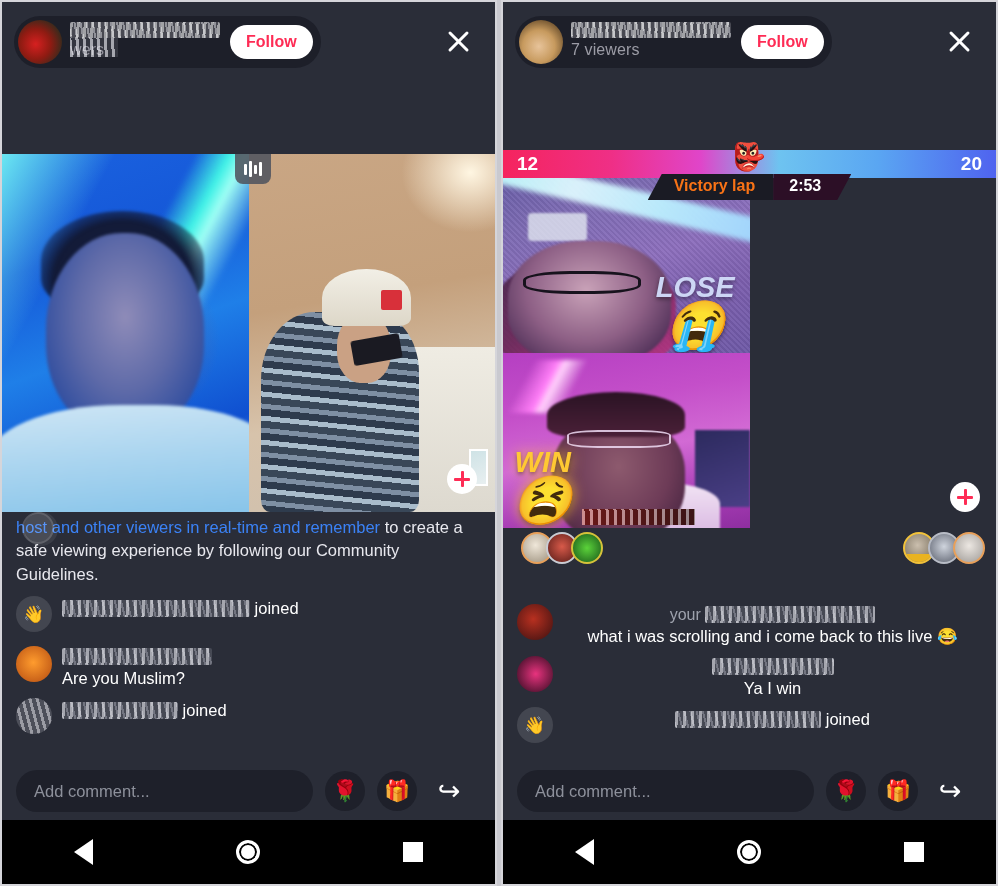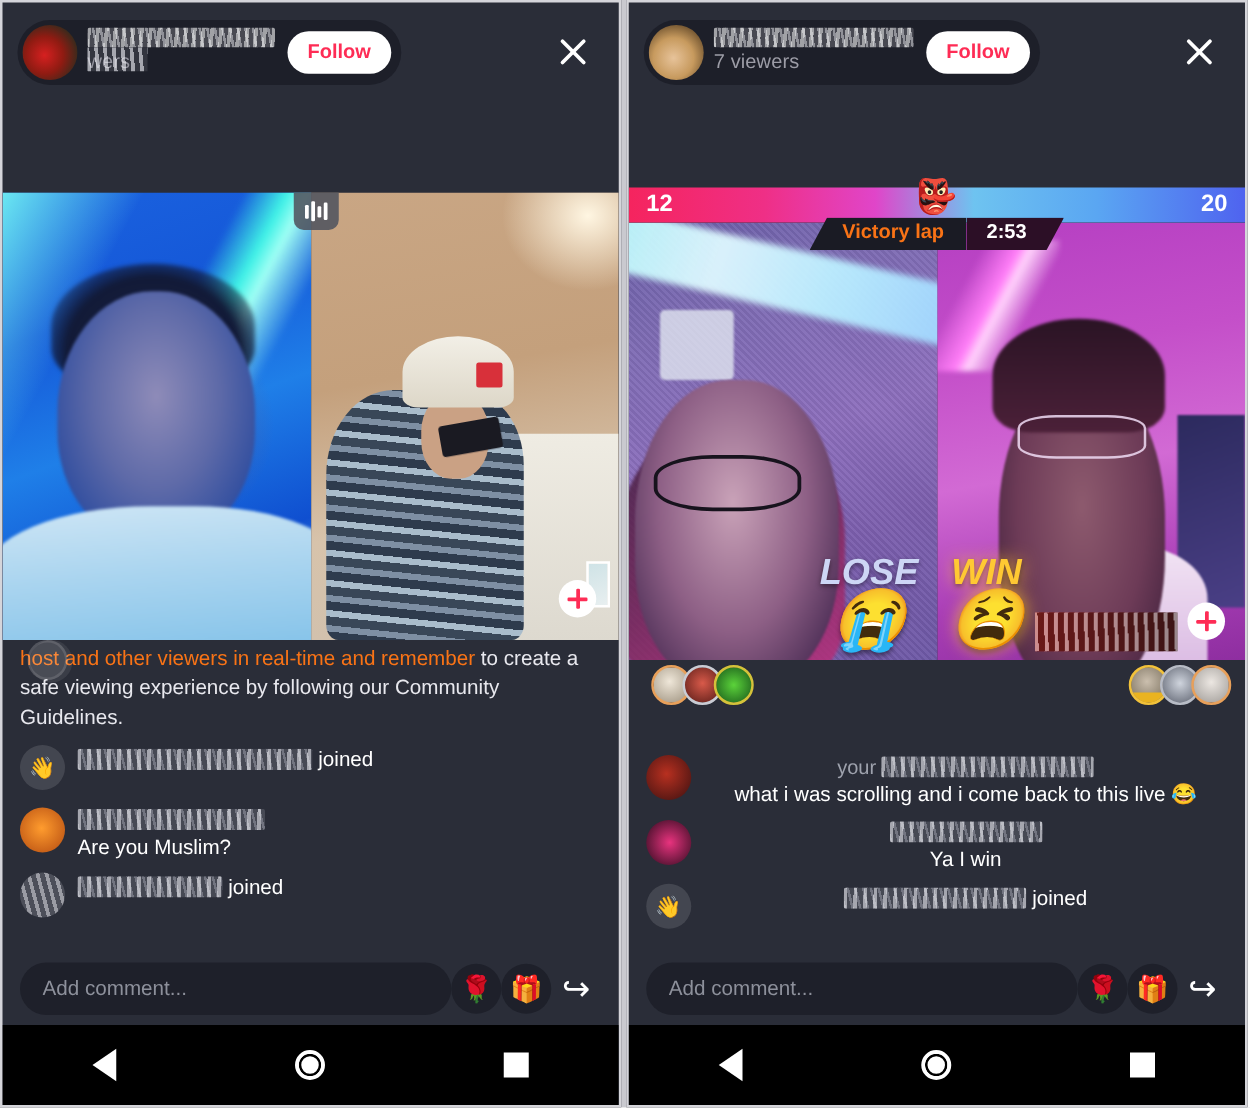--- a/index.html
+++ b/index.html
@@ -87,21 +87,21 @@
     padding:3px 18px 4px 26px; clip-path:polygon(14px 0,100% 0,100% 100%,0 100%);
   }
   .lap-time {
     background:#2c0f26; color:#fff; font-size:16px; font-weight:bold;
     padding:3px 30px 4px 16px; clip-path:polygon(0 0,100% 0,calc(100% - 14px) 100%,0 100%);
   }
 
   
   .video-area { position:absolute; left:0; right:0; display:flex; overflow:hidden; }
   .video-area.left-va  { top:152px; height:358px; }
-  .video-area.right-va { top:176px; height:350px; }
+  .video-area.right-va { top:176px; height:350px;flex-direction:column; }
   .vhalf { width:50%; height:100%; position:relative; overflow:hidden; }
 
   .v-blueguy {
     background:
       radial-gradient(ellipse 58% 40% at 52% 52%, rgba(92,96,150,.95) 0%, rgba(40,60,140,0) 62%),
       linear-gradient(118deg, rgba(120,255,245,.85) 0%, rgba(0,170,235,.0) 26%),
       linear-gradient(160deg,#1b63e0 0%,#1558d8 28%,#1f7fe8 52%,#0f4fd0 78%,#8fc9ea 100%);
   }
   .blue-streak {
     position:absolute; right:-10%; top:-4%; width:74%; height:52%;
@@ -280,21 +280,21 @@
   .av.c4 { background:radial-gradient(circle at 45% 40%,#cbbfae,#6e6452); border-color:#f2c23a; }
   .av.c5 { background:radial-gradient(circle at 50% 45%,#cfd4dd,#5a5f6c); border-color:#b8bcc6; }
   .av.c6 { background:radial-gradient(circle at 50% 42%,#ece7e2,#9e9a96); border-color:#e8a05a; }
   .av-badge { position:absolute; left:0; bottom:-4px; width:100%; height:12px; background:#e9b320; }
 
   
   .comments { position:absolute; left:14px; right:14px; }
   .comments.left-c  { top:514px; }
   .comments.right-c { top:602px;text-align:center; }
   .sys-note { color:#e8e8ee; font-size:16.5px; line-height:1.42; margin-bottom:10px; position:relative; }
-  .sys-note .dim { color:#f97316; }
+  .sys-note .dim { color:#3b82f6; }
   .sys-avatar-ghost {
     position:absolute; left:8px; top:-4px; width:34px; height:34px; border-radius:50%;
     background:rgba(255,255,255,.08);
   }
   .cmt { display:flex; align-items:flex-start; margin-bottom:8px; min-height:42px; }
   .cmt-av {
     width:36px; height:36px; border-radius:50%; flex:0 0 36px; margin-right:10px;
     display:flex; align-items:center; justify-content:center; font-size:17px;
     background:rgba(255,255,255,.12); overflow:hidden; position:relative;
   }
@@ -309,22 +309,22 @@
       repeating-linear-gradient(92deg, rgba(236,236,242,.62) 0 3px, rgba(120,122,134,.28) 3px 8px),
       repeating-linear-gradient(76deg, rgba(200,202,212,.45) 0 2px, rgba(90,92,104,.2) 2px 6px);
     filter:blur(.5px);
   }
   .cmt-name-line { color:#9ea2ad; font-size:16px; line-height:1.2; margin-bottom:2px; white-space:nowrap; overflow:hidden; }
   .cmt-text { color:#fff; font-size:16.5px; line-height:1.3; }
   .cmt-inline { color:#fff; font-size:16.5px; line-height:1.35; }
 
   
   .bottom-bar {
-    position:absolute; left:0; right:0; bottom:66px; height:54px;
-    display:flex; align-items:center; padding:0 14px; gap:0;
+    position:absolute; left:0; right:12px; bottom:66px; height:54px;
+    display:flex; align-items:center; padding:0 14px; gap:12px;
   }
   .comment-input {
     flex:1; height:42px; border-radius:21px; background:#1e202a;
     border:none; outline:none; color:#e8e8ee; font-size:16.5px;
     padding:0 18px; font-family:"Liberation Sans", sans-serif;
   }
   .comment-input::placeholder { color:#8d909b; }
   .round-btn {
     width:40px; height:40px; border-radius:50%; background:#1e202a;
     display:flex; align-items:center; justify-content:center;

